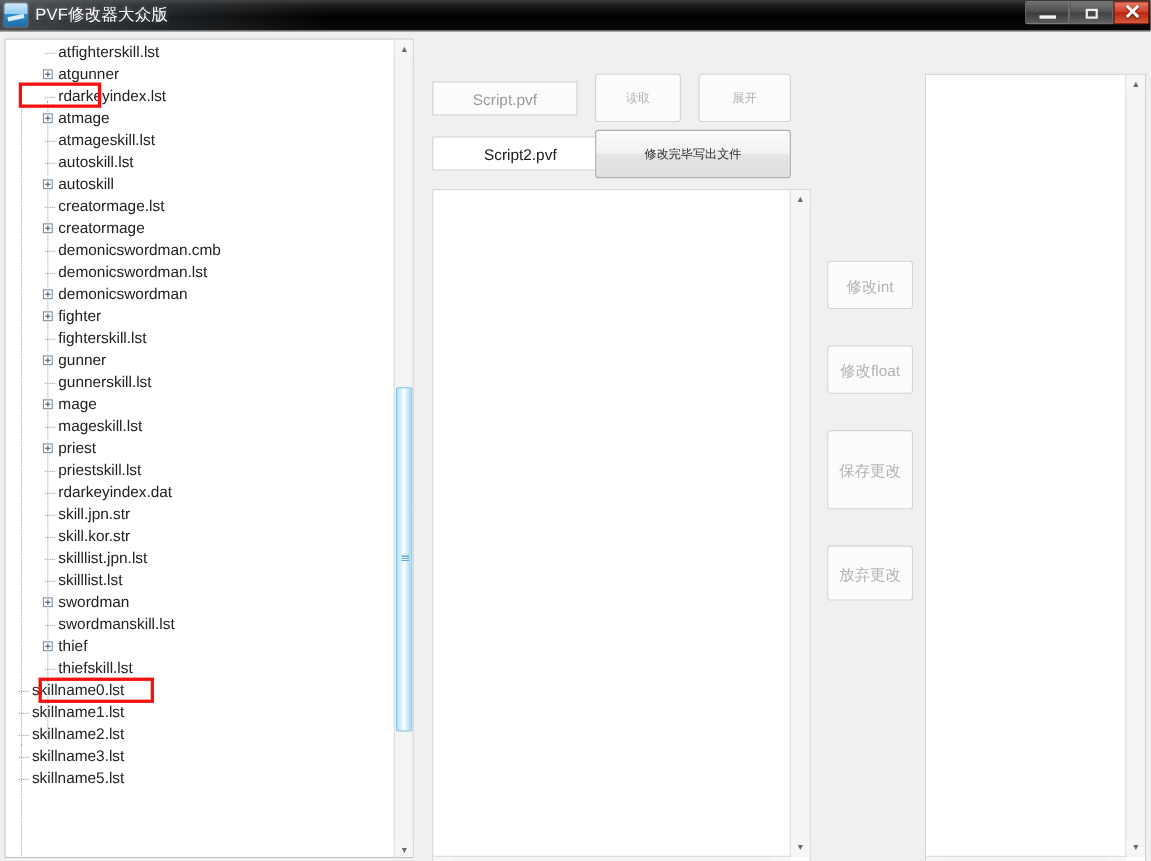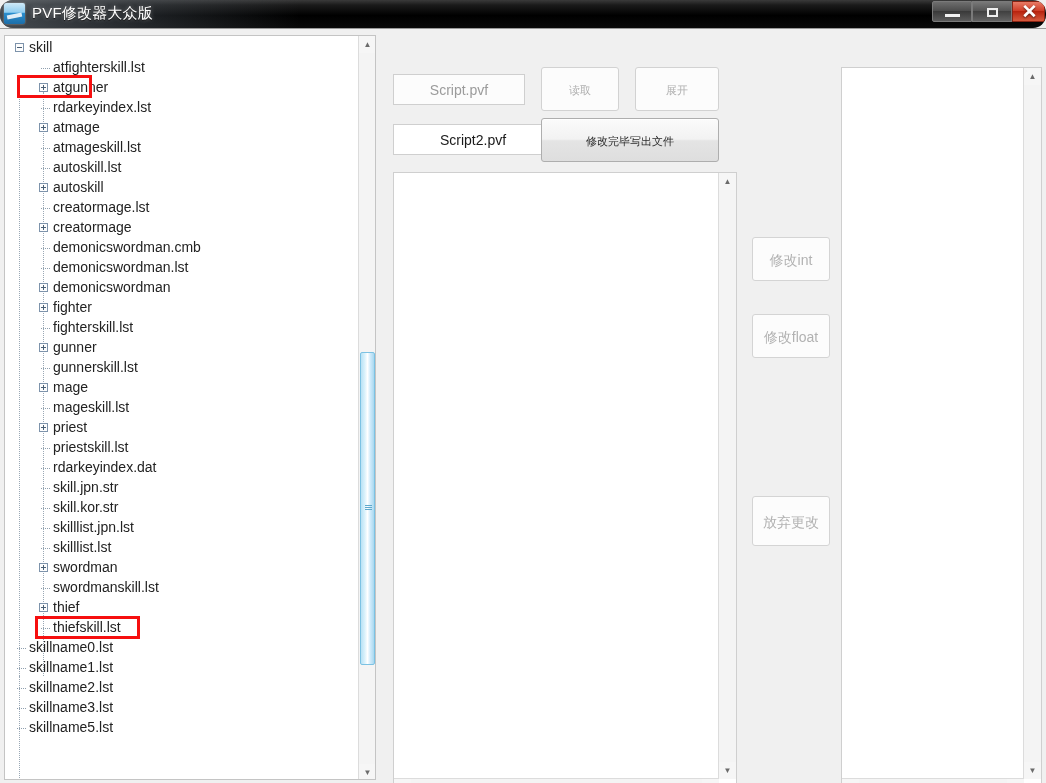--- a/index.html
+++ b/index.html
@@ -9,21 +9,20 @@
     background: #f0f0f0;
     font-family: "Liberation Sans", sans-serif;
   }
 
   
   #titlebar {
     position: absolute; left: 0; top: 0;
     width: 1046px; height: 28px;
     background: linear-gradient(to bottom, #3a3a3a 0%, #1a1a1a 18%, #000000 55%, #0a0a0a 100%);
     overflow: hidden;
-    border-radius: 13px;
   }
   #titlebar-glow {
     position: absolute; left: 0; top: 0;
     width: 300px; height: 28px;
     background: linear-gradient(to right, rgba(120,130,140,0.55) 0%, rgba(90,100,110,0.35) 45%, rgba(0,0,0,0) 100%);
   }
   #app-icon {
     position: absolute; left: 4px; top: 3px;
     width: 21px; height: 21px;
     background: linear-gradient(to bottom, #cfe9f7 0%, #8fcdf0 45%, #2a8fd0 46%, #1d6ea8 100%);
@@ -304,21 +303,20 @@
 </div>
 
 <div id="client">
 
   <div id="tree-panel">
     <div id="tree-list">
       <div id="vline-root"></div>
       <div id="vline-child"></div>
       <div id="vline-tail"></div>
 
-    <div class="tnode lvl0"><span class="exp"></span><span class="tlabel">skill</span></div>
         <div class="tnode lvl1 leaf"><span class="leafdash"></span><span class="tlabel">atfighterskill.lst</span></div>
         <div class="tnode lvl1"><span class="exp plus"></span><span class="tlabel">atgunner</span></div>
         <div class="tnode lvl1 leaf"><span class="leafdash"></span><span class="tlabel">rdarkeyindex.lst</span></div>
         <div class="tnode lvl1"><span class="exp plus"></span><span class="tlabel">atmage</span></div>
         <div class="tnode lvl1 leaf"><span class="leafdash"></span><span class="tlabel">atmageskill.lst</span></div>
         <div class="tnode lvl1 leaf"><span class="leafdash"></span><span class="tlabel">autoskill.lst</span></div>
         <div class="tnode lvl1"><span class="exp plus"></span><span class="tlabel">autoskill</span></div>
         <div class="tnode lvl1 leaf"><span class="leafdash"></span><span class="tlabel">creatormage.lst</span></div>
         <div class="tnode lvl1"><span class="exp plus"></span><span class="tlabel">creatormage</span></div>
         <div class="tnode lvl1 leaf"><span class="leafdash"></span><span class="tlabel">demonicswordman.cmb</span></div>
@@ -377,20 +375,21 @@
 
     <div class="hscroll" style="left:0; bottom:0; right:17px; height:17px;">
       <div class="sb-arrow h" style="left:0; top:0;">◀</div>
       <div class="sb-arrow h" style="right:0; top:0;">▶</div>
     </div>
   </div>
 
   <div id="action-col">
     <div class="abtn" id="abtn-int">修改int</div>
     <div class="abtn" id="abtn-float">修改float</div>
+    <div class="abtn" id="abtn-save">保存更改</div>
     <div class="abtn" id="abtn-undo">放弃更改</div>
   </div>
 
   <div id="right-panel">
     <div style="position:absolute;left:0;top:0;right:18px;bottom:18px;background:#fff;"></div>
 
     <div class="vscroll" style="right:0; top:0; width:17px; bottom:17px;">
       <div class="sb-arrow" style="left:0; top:0;">▲</div>
       <div class="sb-arrow" style="left:0; bottom:0;">▼</div>
     </div>

